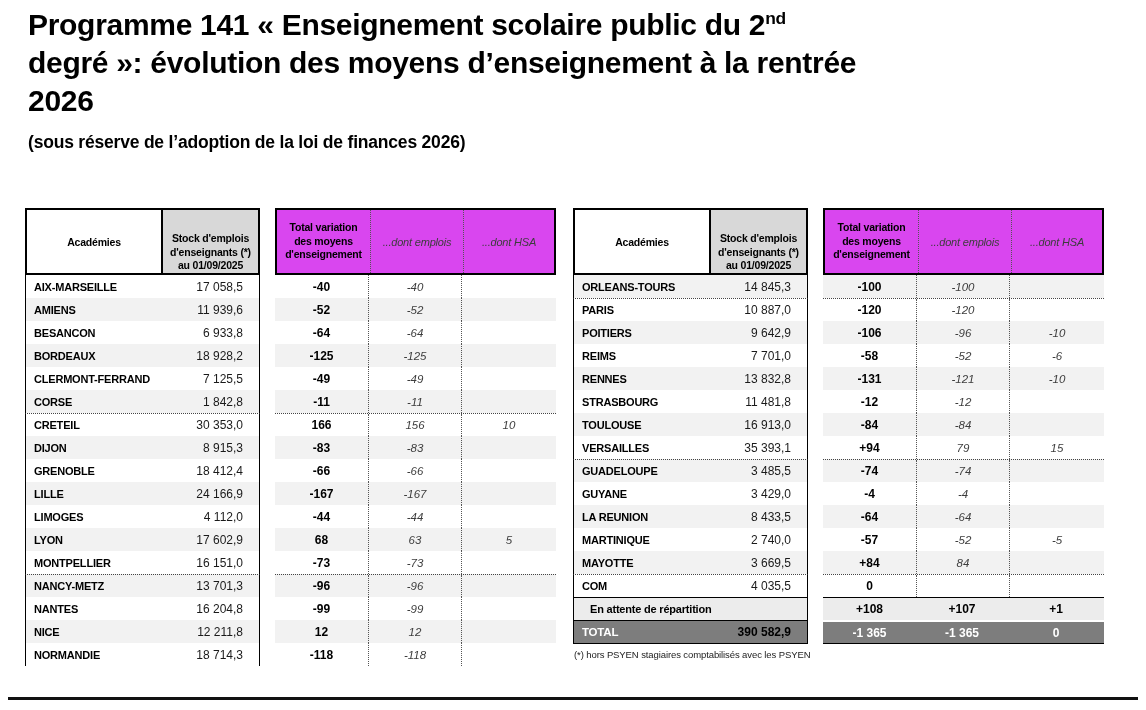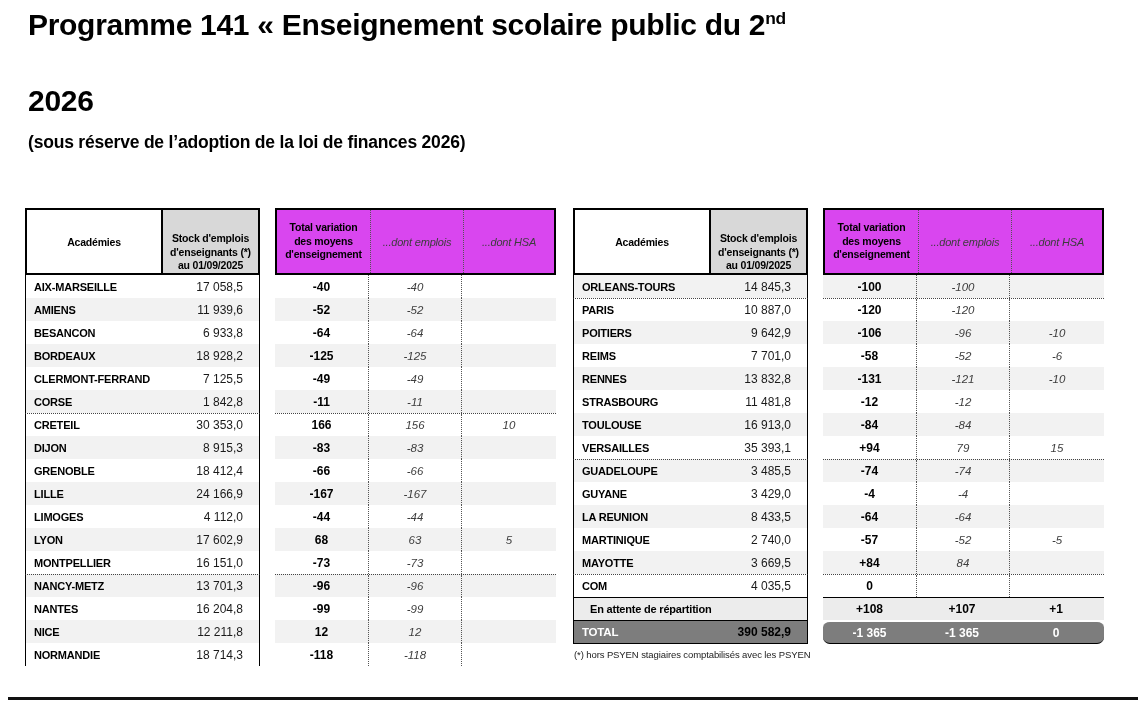--- a/index.html
+++ b/index.html
@@ -53,35 +53,35 @@
   
   .row-attente .main-c{background:#ececec;border-top:1px solid #000;}
   .row-attente .var-c{background:#ececec;border-top:1px solid #000;}
   .attente-label{flex:1;display:flex;align-items:center;padding-left:16px;font-size:11px;
                  font-weight:bold;letter-spacing:-0.2px;}
   .row-attente .tv,.row-attente .de,.row-attente .hsa{font-weight:bold;font-style:normal;color:#000;
                  font-size:12px;border-left:none;}
 
   .row-total{height:24px;color:#fff;font-weight:bold;}
   .row-total .main-c{background:#7d7d7d;border:1.5px solid #000;border-top:1px solid #000;}
-  .row-total .var-c{background:#7d7d7d;border-top:2px solid #fff;border-bottom:1.5px solid #000;border-radius:7px;}
+  .row-total .var-c{background:#7d7d7d;border-top:2px solid #fff;border-bottom:1.5px solid #000;}
   .total-label{flex:1;display:flex;align-items:center;padding-left:8px;font-size:11.5px;letter-spacing:-0.2px;}
   .row-total .stock{color:#000000;font-weight:bold;}
   .row-total .tv,.row-total .de,.row-total .hsa{font-style:normal;color:#fff;font-weight:bold;
                  font-size:12px;border-left:none;}
 
   .footnote{position:absolute;left:574px;top:649px;font-size:9.5px;color:#222;letter-spacing:-0.1px;}
   .bottom-rule{position:absolute;left:8px;top:697px;width:1130px;height:2.5px;background:#111;}
 </style>
 </head>
 <body>
 
 <div id="canvas">
 
-  <div class="doc-title"><span>Programme 141 « Enseignement scolaire public du 2</span><sup>nd</sup><br><br><span>2026</span></div>
+  <div class="doc-title"><span>Programme 141 « Enseignement scolaire public du 2</span><sup>nd</sup><br><span>degré »: évolution des moyens d’enseignement à la rentrée</span><br><span>2026</span></div>
 
   <div class="doc-subtitle">(sous réserve de l’adoption de la loi de finances 2026)</div>
 
   <div class="tbl tbl-left">
     <div class="hrow">
       <div class="main-h">
         <div class="acad-h">Académies</div>
         <div class="stock-h">
             <span><span>Stock d'emplois</span><br><span>d'enseignants (*)</span><br><span>au 01/09/2025</span></span>
           </div>

